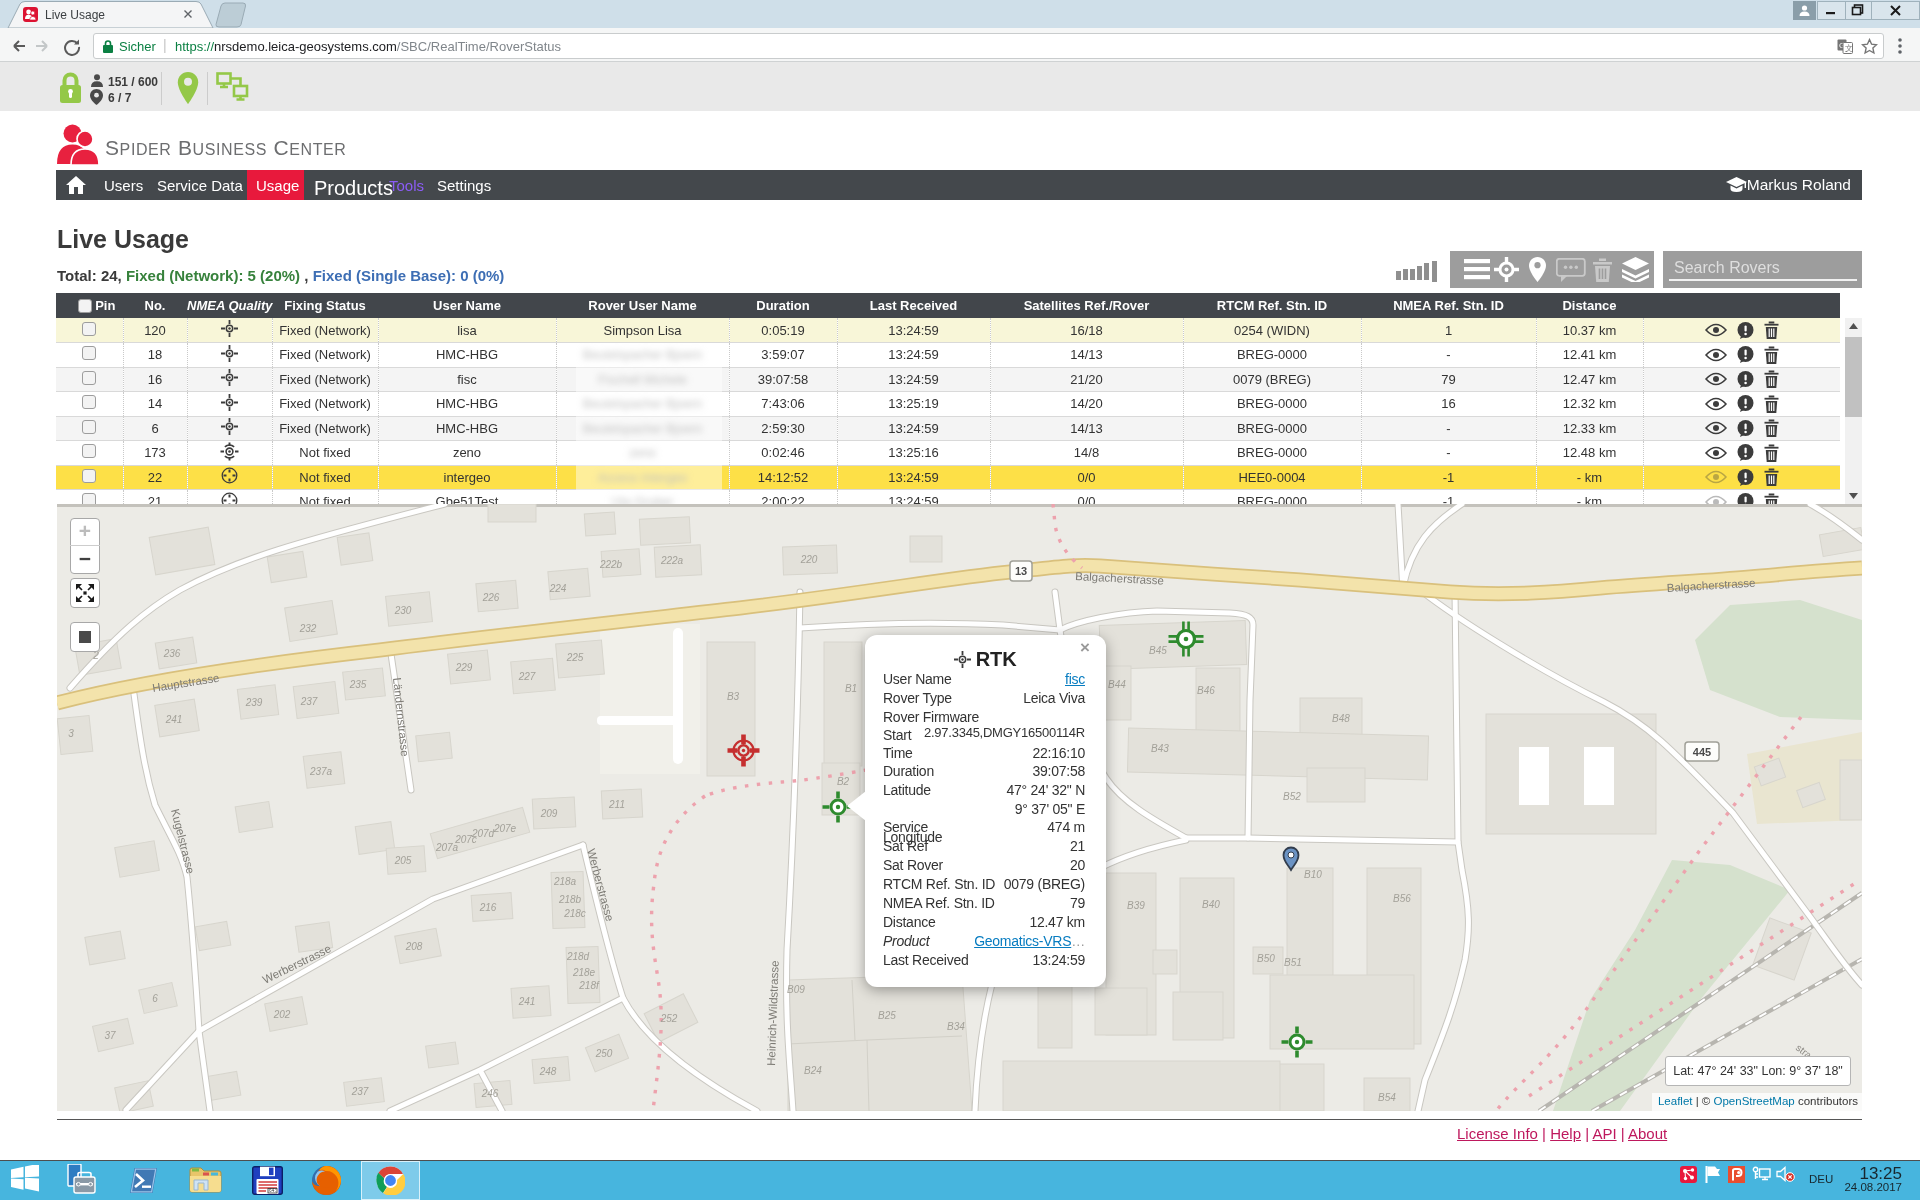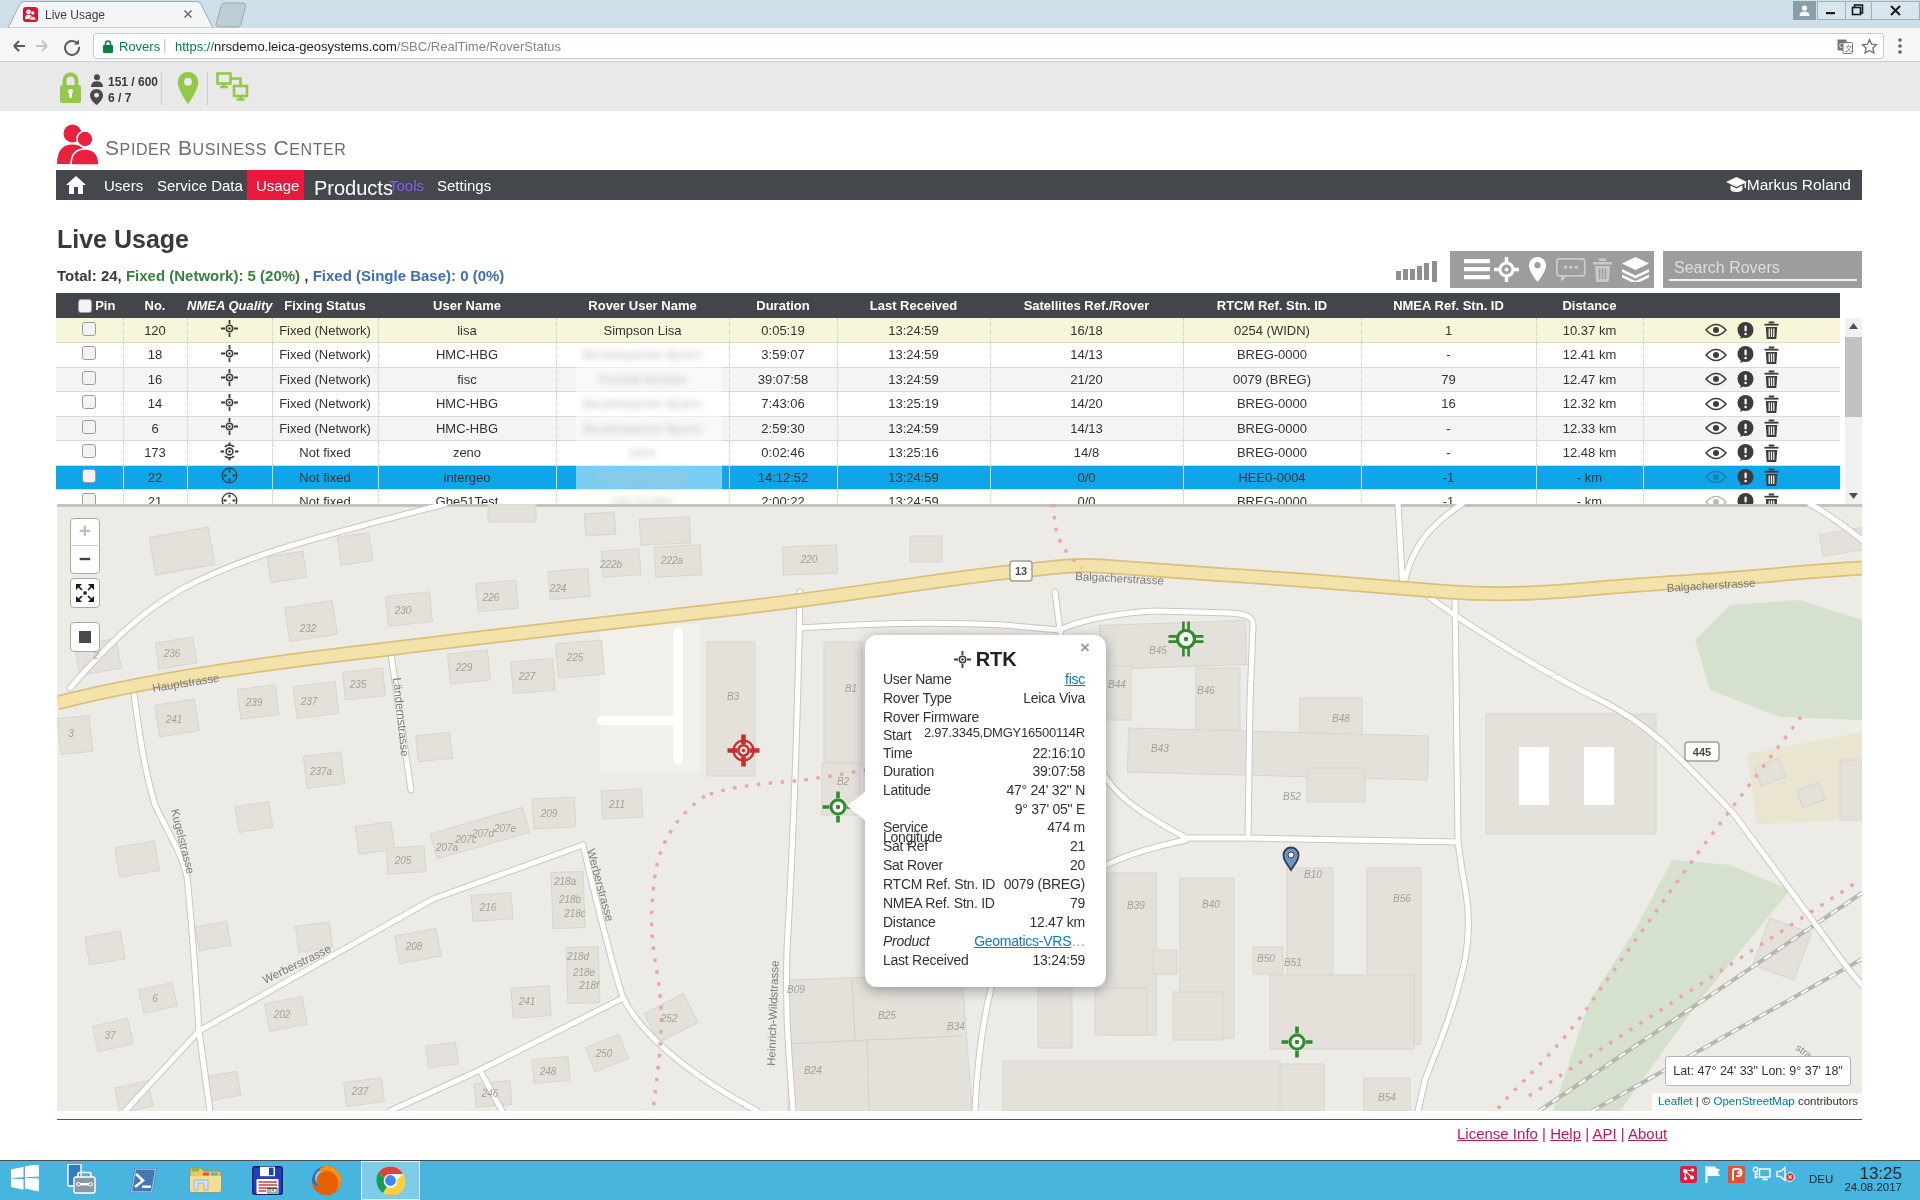--- a/index.html
+++ b/index.html
@@ -59,21 +59,21 @@
 </svg>
 <svg class="abs" style="left:63px;top:38px;" width="18" height="18" viewBox="0 0 18 18">
   <path d="M14.5 5.5 A7 7 0 1 0 16 9" stroke="#5a5a5a" stroke-width="2" fill="none"></path>
   <path d="M16 1.5 L16 6.5 L11 6.5 Z" fill="#5a5a5a"></path>
 </svg>
 <div class="abs" style="left:93px;top:33px;width:1791px;height:26px;background:#fff;border:1px solid #c9cccd;border-radius:3px;"></div>
 <svg class="abs" style="left:102px;top:39px;" width="12" height="15" viewBox="0 0 12 15">
   <rect x="1" y="6" width="10" height="8" rx="1" fill="#0b8043"></rect>
   <path d="M3.5 6 V4.5 a2.5 2.5 0 0 1 5 0 V6" fill="none" stroke="#0b8043" stroke-width="1.6"></path>
 </svg>
-<div class="abs" style="left:119px;top:39px;font-size:13px;color:#0b8043;">Rovers</div>
+<div class="abs" style="left:119px;top:39px;font-size:13px;color:#0b8043;">Sicher</div>
 <div class="abs" style="left:163px;top:37px;font-size:14px;color:#c6c6c6;">|</div>
 <div class="abs" style="left:175px;top:39px;font-size:13px;color:#202124;"><span style="color:#0b8043;">https://</span>nrsdemo.leica-geosystems.com<span style="color:#80868b;">/SBC/RealTime/RoverStatus</span></div>
 
 <svg class="abs" style="left:1837px;top:39px;" width="16" height="15" viewBox="0 0 16 15">
   <rect x="0.5" y="0.5" width="9" height="11" rx="1" fill="#757575"></rect>
   <text x="2" y="9" font-size="8" fill="#fff" font-family="Liberation Sans">G</text>
   <rect x="6" y="3.5" width="9.5" height="11" rx="1" fill="#fff" stroke="#757575" stroke-width="1"></rect>
   <text x="8" y="12" font-size="8" fill="#757575" font-family="Liberation Sans">文</text>
 </svg>
 <svg class="abs" style="left:1861px;top:38px;" width="17" height="17" viewBox="0 0 17 17">
@@ -368,21 +368,21 @@
             <td>-</td>
             <td>12.48 km</td>
             <td class="icons"><svg width="22" height="16" viewBox="0 0 22 16">
                 <use href="#i-eye"></use>
               </svg><svg width="17" height="17" viewBox="0 0 17 17">
                 <use href="#i-bub"></use>
               </svg><svg width="15" height="18" viewBox="0 0 15 18">
                 <use href="#i-trash"></use>
               </svg></td>
     </tr>
-    <tr style="background:#0ea5e9;">
+    <tr style="background:#fde047;">
       <td><span class="cb"></span></td>
             <td>22</td>
             <td><svg width="19" height="19" viewBox="0 0 19 19">
                 <use href="#nmea3"></use>
               </svg></td>
       <td>Not fixed</td>
             <td>intergeo</td>
             <td><span class="blurtxt">Access Intergeo</span></td>
             <td>14:12:52</td>
             <td>13:24:59</td>

